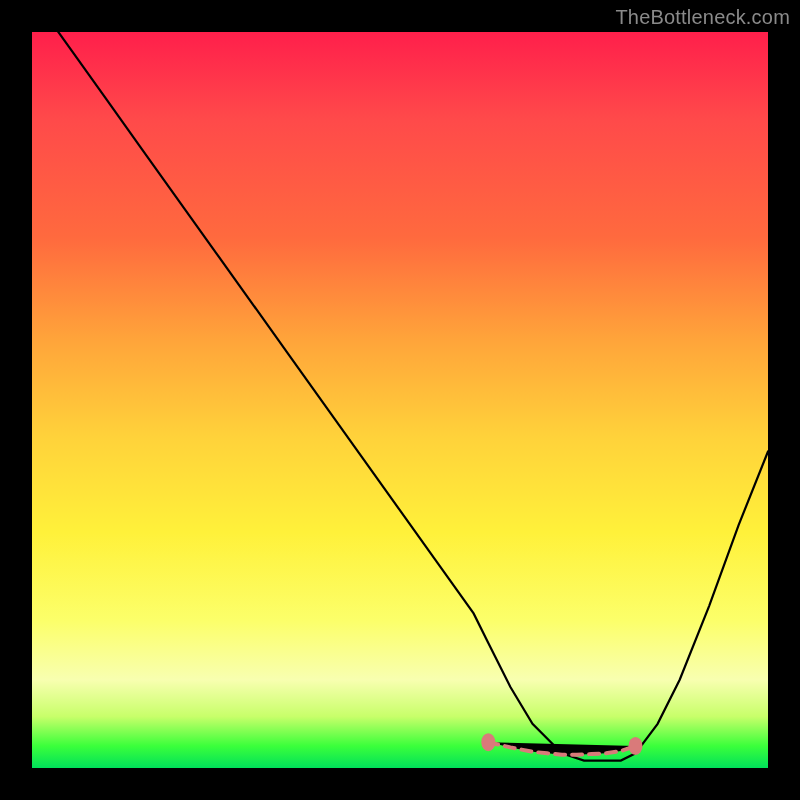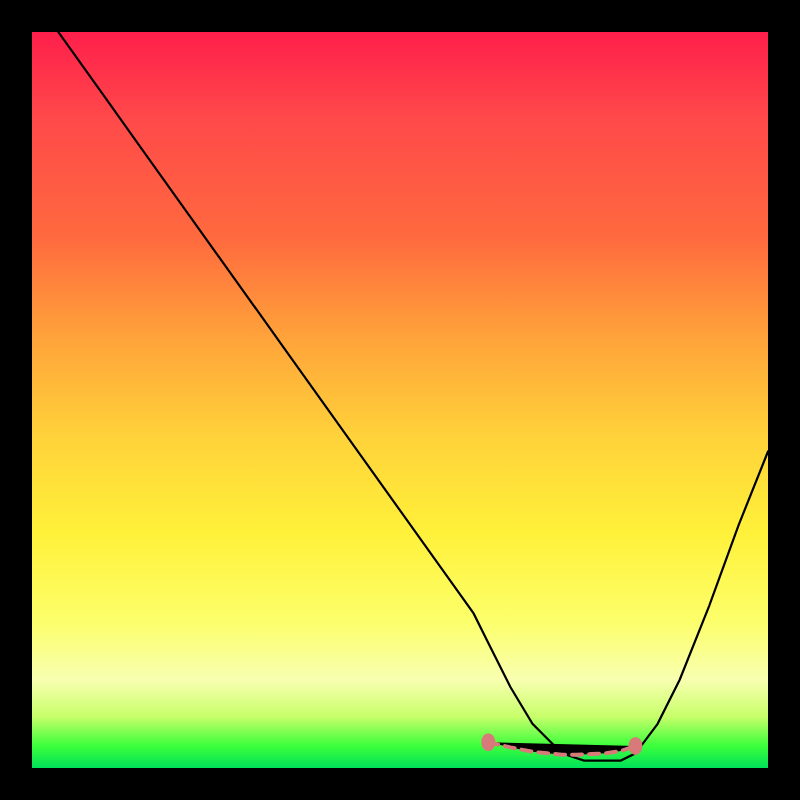--- a/index.html
+++ b/index.html
@@ -85,13 +85,14 @@
     <svg class="curve" viewBox="0 0 736 736">
       <path id="curvePath" class="curve-path" d="M0.0 -36.8 L36.8 14.7 L73.6 66.2 L110.4 117.8 L147.2 169.3 L184.0 220.8 L220.8 272.3 L257.6 323.8 L294.4 375.4 L331.2 426.9 L368.0 478.4 L404.8 529.9 L441.6 581.4 L456.3 610.9 L478.4 655.0 L500.5 691.8 L529.9 721.3 L552.0 728.6 L574.1 728.6 L588.8 728.6 L603.5 721.3 L625.6 691.8 L647.7 647.7 L677.1 574.1 L706.6 493.1 L736.0 419.5"></path>
       <g id="markerGroup">
           <path d="M456.3 710.2 L478.4 715.4 L500.5 719.8 L515.2 721.3 L529.9 722.8 L544.6 722.8 L559.4 722.0 L574.1 721.3 L588.8 719.1 L603.5 713.9" class="marker-line"></path>
           <ellipse cx="456.3" cy="710.2" rx="7" ry="9" class="marker"></ellipse>
           <ellipse cx="603.5" cy="713.9" rx="7" ry="9" class="marker"></ellipse>
         </g>
     </svg>
 
   </div>
+  <div class="watermark">TheBottleneck.com</div>
 </div>
 
 </body></html>

